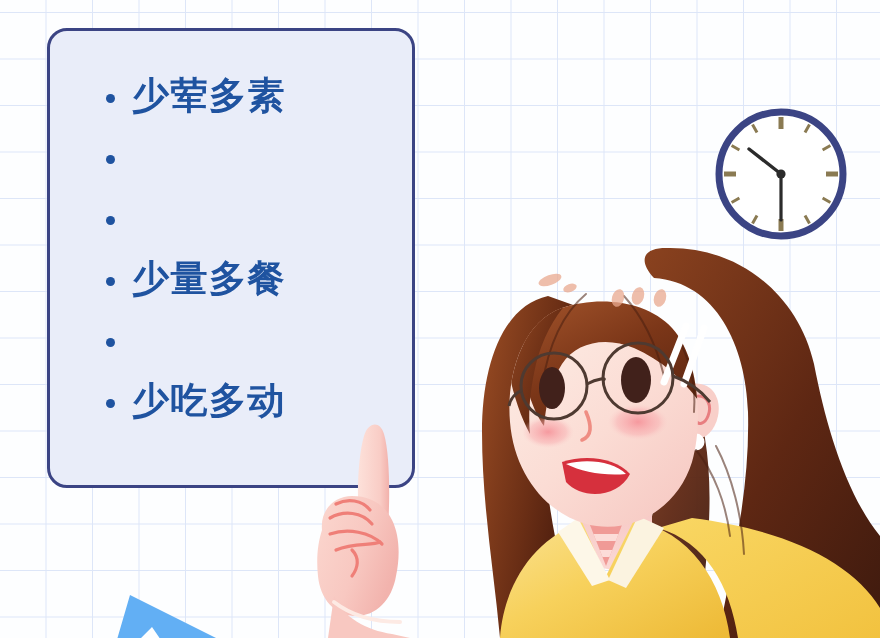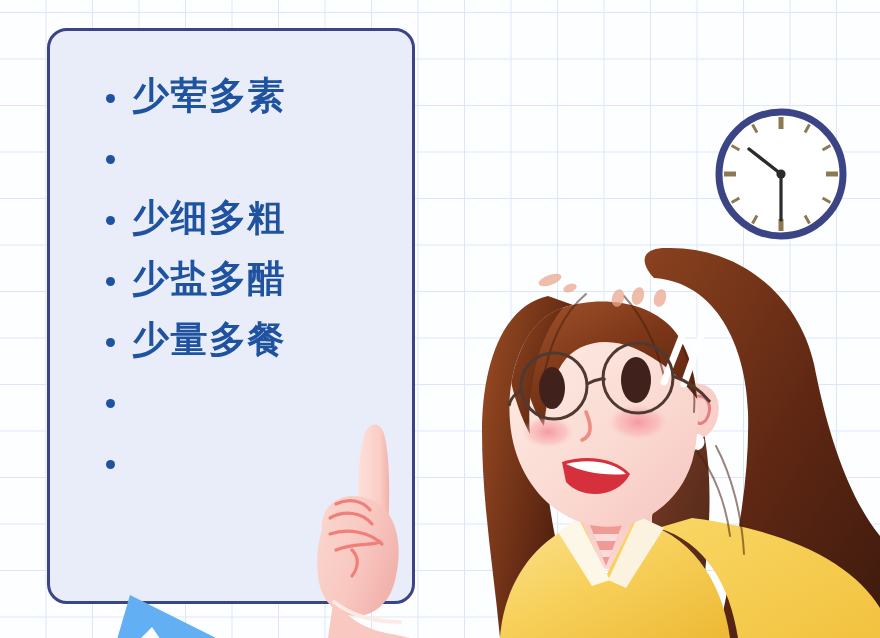--- a/index.html
+++ b/index.html
@@ -27,21 +27,21 @@
     background-size: 46.5px 46.5px;
     background-position: -1px 12px;
   }
 
   
   #tips-panel {
     position: absolute;
     left: 47px;
     top: 28px;
     width: 368px;
-    height: 576px;
+    height: 460px;
     box-sizing: border-box;
     border: 3.5px solid #3b4484;
     border-radius: 20px;
     background: #e9edf9;
     z-index: 3;
   }
   #tips-list {
     list-style: none;
     margin: 0;
     padding: 34px 0 0 0;
@@ -124,35 +124,31 @@
     <ul id="tips-list">
       <li class="tip-item">
         <span class="tip-bullet"></span>
         <span class="tip-text">少荤多素</span>
       </li>
       <li class="tip-item">
         <span class="tip-bullet"></span>
       </li>
       <li class="tip-item">
         <span class="tip-bullet"></span>
-        <span class="tip-text">少细多粗</span>
-      </li>
-      <li class="tip-item">
-        <span class="tip-bullet"></span>
-        <span class="tip-text">少盐多醋</span>
       </li>
       <li class="tip-item">
         <span class="tip-bullet"></span>
         <span class="tip-text">少量多餐</span>
       </li>
       <li class="tip-item">
         <span class="tip-bullet"></span>
       </li>
       <li class="tip-item">
         <span class="tip-bullet"></span>
+        <span class="tip-text">少吃多动</span>
       </li>
     </ul>
   </div>
 
   <svg id="wall-clock" viewBox="0 0 134 134">
     <circle cx="67" cy="67" r="62" fill="#ffffff" stroke="#3b4484" stroke-width="7"></circle>
     <g stroke="#8a7a52" stroke-linecap="butt">
       <line x1="67" y1="10" x2="67" y2="22" stroke-width="5"></line>
       <line x1="124" y1="67" x2="112" y2="67" stroke-width="5"></line>
       <line x1="67" y1="124" x2="67" y2="112" stroke-width="5"></line>

